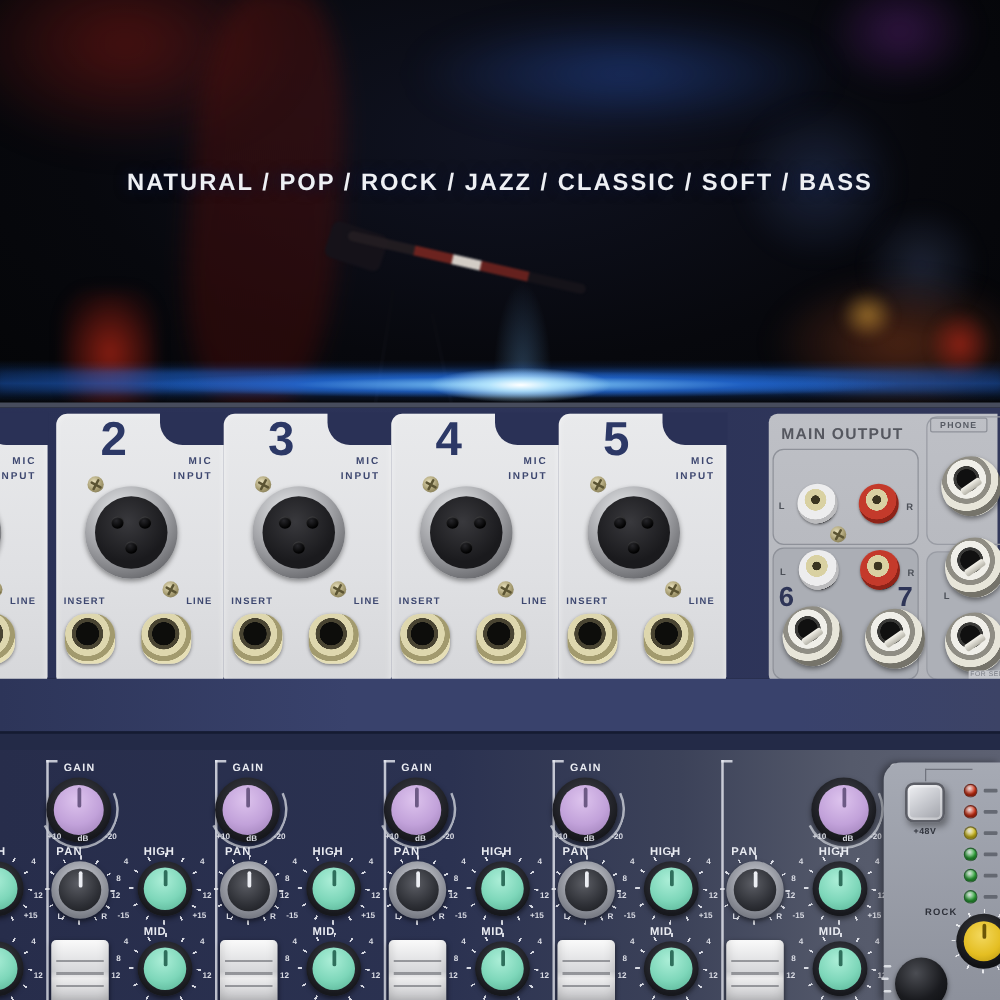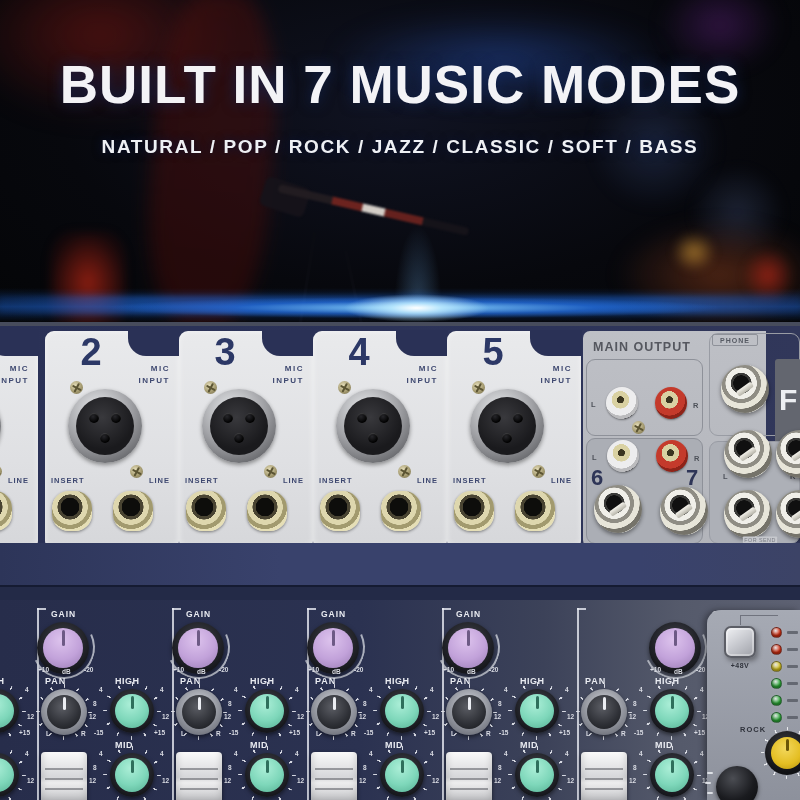--- a/index.html
+++ b/index.html
@@ -76,21 +76,21 @@
               box-shadow:inset 0 1px 1px rgba(255,255,255,.18); }
   .p1 { left:21px; top:24px; } .p2 { left:43px; top:24px; } .p3 { left:32px; top:44px; }
   .jack-label { position:absolute; top:145px; font-size:7.5px; font-weight:700;
                 letter-spacing:1px; color:#3e4870; }
   .lbl-insert { left:6px; } .lbl-line { right:9px; }
   .trsjack { position:absolute; width:40px; height:40px; border-radius:42%;
              background:radial-gradient(circle at 45% 40%, #0d0d0b 0 28%, #494432 29% 38%, #ded7ae 39% 54%, #a29a6e 55% 67%, #e6dfb6 68% 85%, #8d8560 86% 100%);
              box-shadow:0 1px 3px rgba(0,0,0,.45); }
   .j1 { left:7px; top:160px; } .j2 { left:68px; top:160px; }
   
-  .out-panel { position:absolute; left:583px; top:5px; width:183px; height:216px;
+  .out-panel { position:absolute; left:615px; top:5px; width:183px; height:216px;
                background:linear-gradient(180deg,#bec0c6,#b2b4ba); border-radius:7px 0 0 7px; }
   .out-title { position:absolute; left:10px; top:9px; font-size:12.5px; font-weight:700;
                letter-spacing:1px; color:#55575f; }
   .out-box1 { position:absolute; left:3px; top:28px; width:117px; height:77px;
               border:1.5px solid #8e9199; border-radius:9px; }
   .out-box2 { position:absolute; left:3px; top:107px; width:117px; height:106px;
               border:1.5px solid #8e9199; border-radius:9px; background:#abaeb5; }
   .rca { position:absolute; width:32px; height:32px; border-radius:50%; box-shadow:0 1px 2px rgba(0,0,0,.4); }
   .rca-white { background:radial-gradient(circle at 45% 40%, #3a3520 0 13%, #d9d1a2 14% 33%, #ededee 34% 60%, #bcbcbe 61% 73%, #323236 74% 100%); }
   .rca-red   { background:radial-gradient(circle at 45% 40%, #3a3520 0 13%, #d9d1a2 14% 33%, #c43a2b 34% 60%, #8e2318 61% 73%, #323236 74% 100%); }
@@ -218,21 +218,20 @@
     <div class="blob b-bokeh1"></div>
     <div class="blob b-bokeh2"></div>
     <div class="blob b-purple"></div>
     <div class="blob b-drums"></div>
     <div class="blob b-gold"></div>
     <div class="blob b-drumred"></div>
     <div class="mic-body"></div>
     <div class="mic-boom"></div>
     <div class="stand-line sl1"></div>
     <div class="stand-line sl2"></div>
-    <div class="hero-title">BUILT IN 7 MUSIC MODES</div>
     <div class="hero-sub">NATURAL / POP / ROCK / JAZZ / CLASSIC / SOFT / BASS</div>
     <div class="flare-beam"></div>
     <div class="flare-wide"></div>
     <div class="flare-band"></div>
     <div class="flare-core"></div>
   </div>
 
   <div class="jack-panel">
     <div id="channels">
         <div class="ch-panel" style="left: -96px;">

